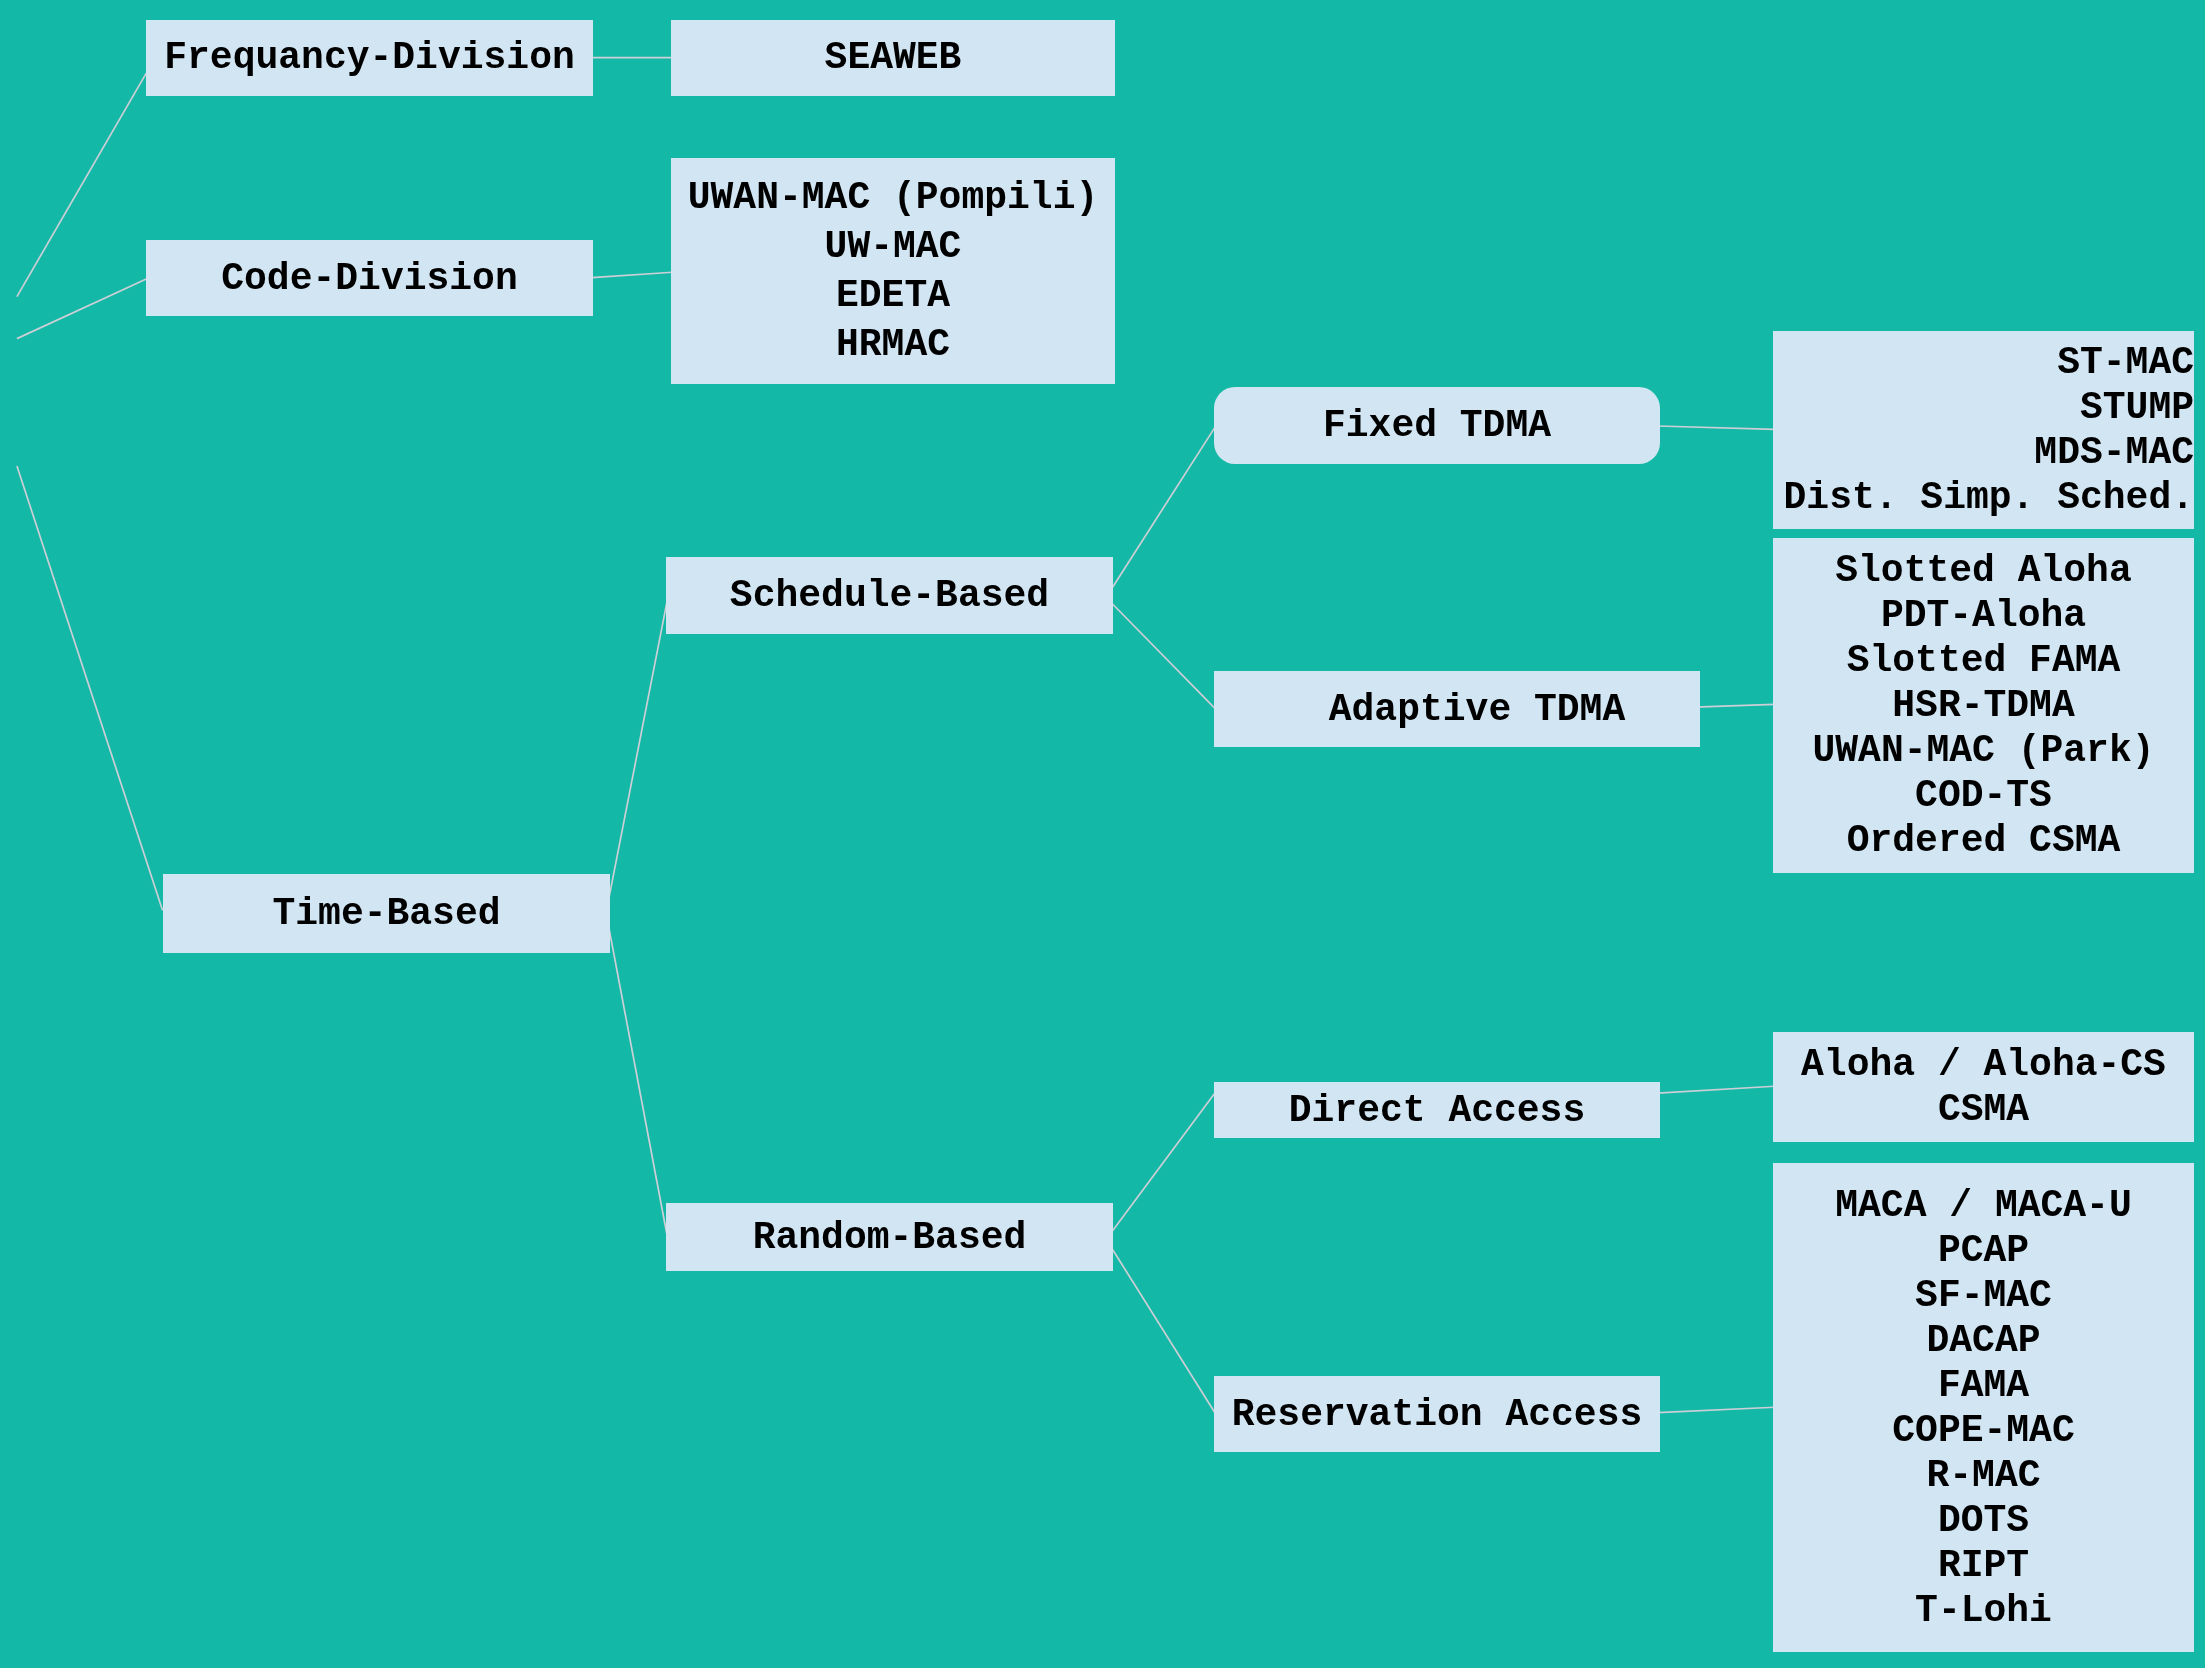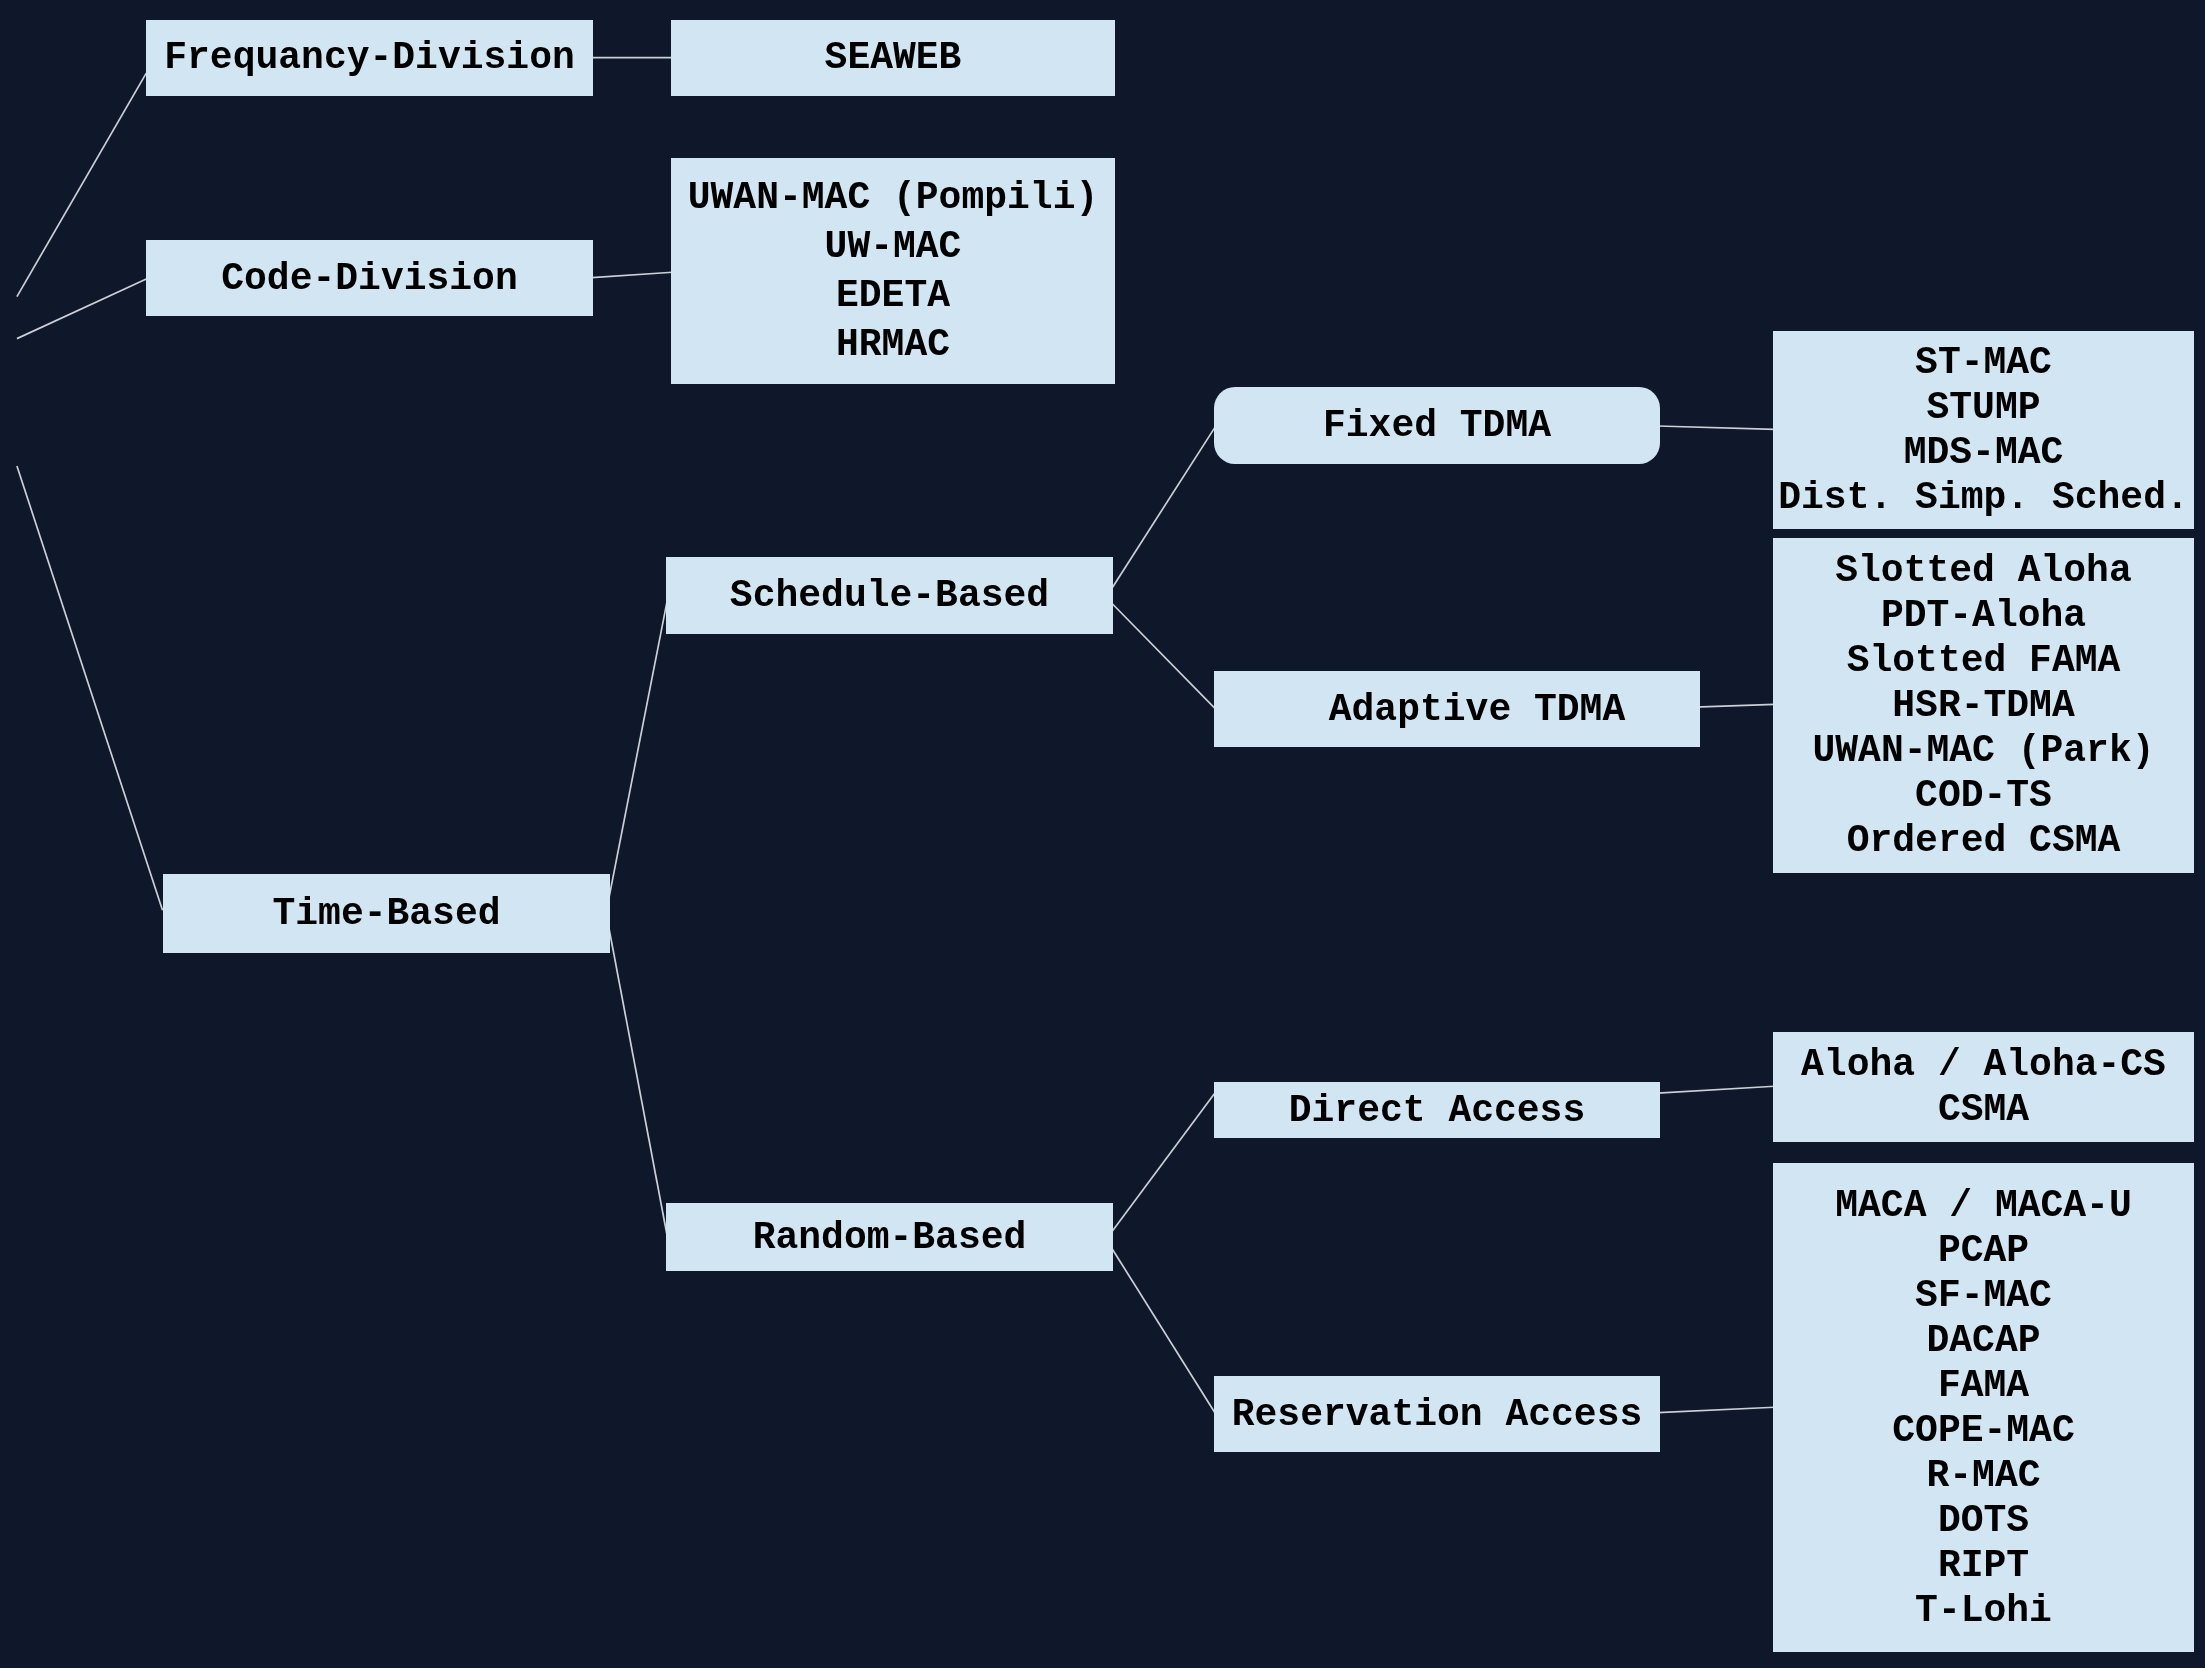--- a/index.html
+++ b/index.html
@@ -4,21 +4,21 @@
 <style>
   html, body {
     margin: 0;
     padding: 0;
     background: #ffffff;
   }
   #canvas {
     position: relative;
     width: 2205px;
     height: 1668px;
-    background: #0f172a;
+    background: #14b8a6;
     font-family: "Liberation Mono", "DejaVu Sans Mono", monospace;
     overflow: hidden;
   }
   #edges {
     position: absolute;
     left: 0;
     top: 0;
     width: 2205px;
     height: 1668px;
   }
@@ -50,21 +50,21 @@
   #node-seaweb-group         { left: 671px;  top: 19.6px;   width: 444px; height: 76px; }
   #node-code-division        { left: 146px;  top: 240px;  width: 447px; height: 76px; }
   #node-code-children        { left: 671px;  top: 158px;  width: 444px; height: 226px; line-height: 49px; }
   #node-time-based           { left: 163px;  top: 874px; width: 447px; height: 79px; }
   #node-schedule-based       { left: 666px;  top: 557px;  width: 447px; height: 77px; }
   #node-random-based         { left: 666px;  top: 1203px; width: 447px; height: 68px; }
   #node-fixed-tdma           { left: 1214px; top: 387px;  width: 446px; height: 77px; border-radius: 21px; }
   #node-adaptive-tdma        { left: 1214px; top: 671px;  width: 446px; height: 76px; padding-left: 40px; }
   #node-direct-access        { left: 1214px; top: 1055px; width: 446px; height: 56px; margin-top: 27px; }
   #node-reservation-access   { left: 1214px; top: 1376px; width: 446px; height: 76px; }
-  #node-fixed-children       { left: 1773px; top: 331px;  width: 421px; height: 198px; }
+  #node-fixed-children       { left: 1773px; top: 331px;  width: 421px; height: 198px; align-items: flex-end; }
   #node-adaptive-children    { left: 1773px; top: 538px;  width: 421px; height: 335px; }
   #node-direct-children      { left: 1773px; top: 1032px; width: 421px; height: 110px; }
   #node-reservation-children { left: 1773px; top: 1163px; width: 421px; height: 489px; }
 </style>
 </head>
 <body>
 
 <div id="canvas">
 
   <svg id="edges" viewBox="0 0 3256 2463" xmlns="http://www.w3.org/2000/svg">

